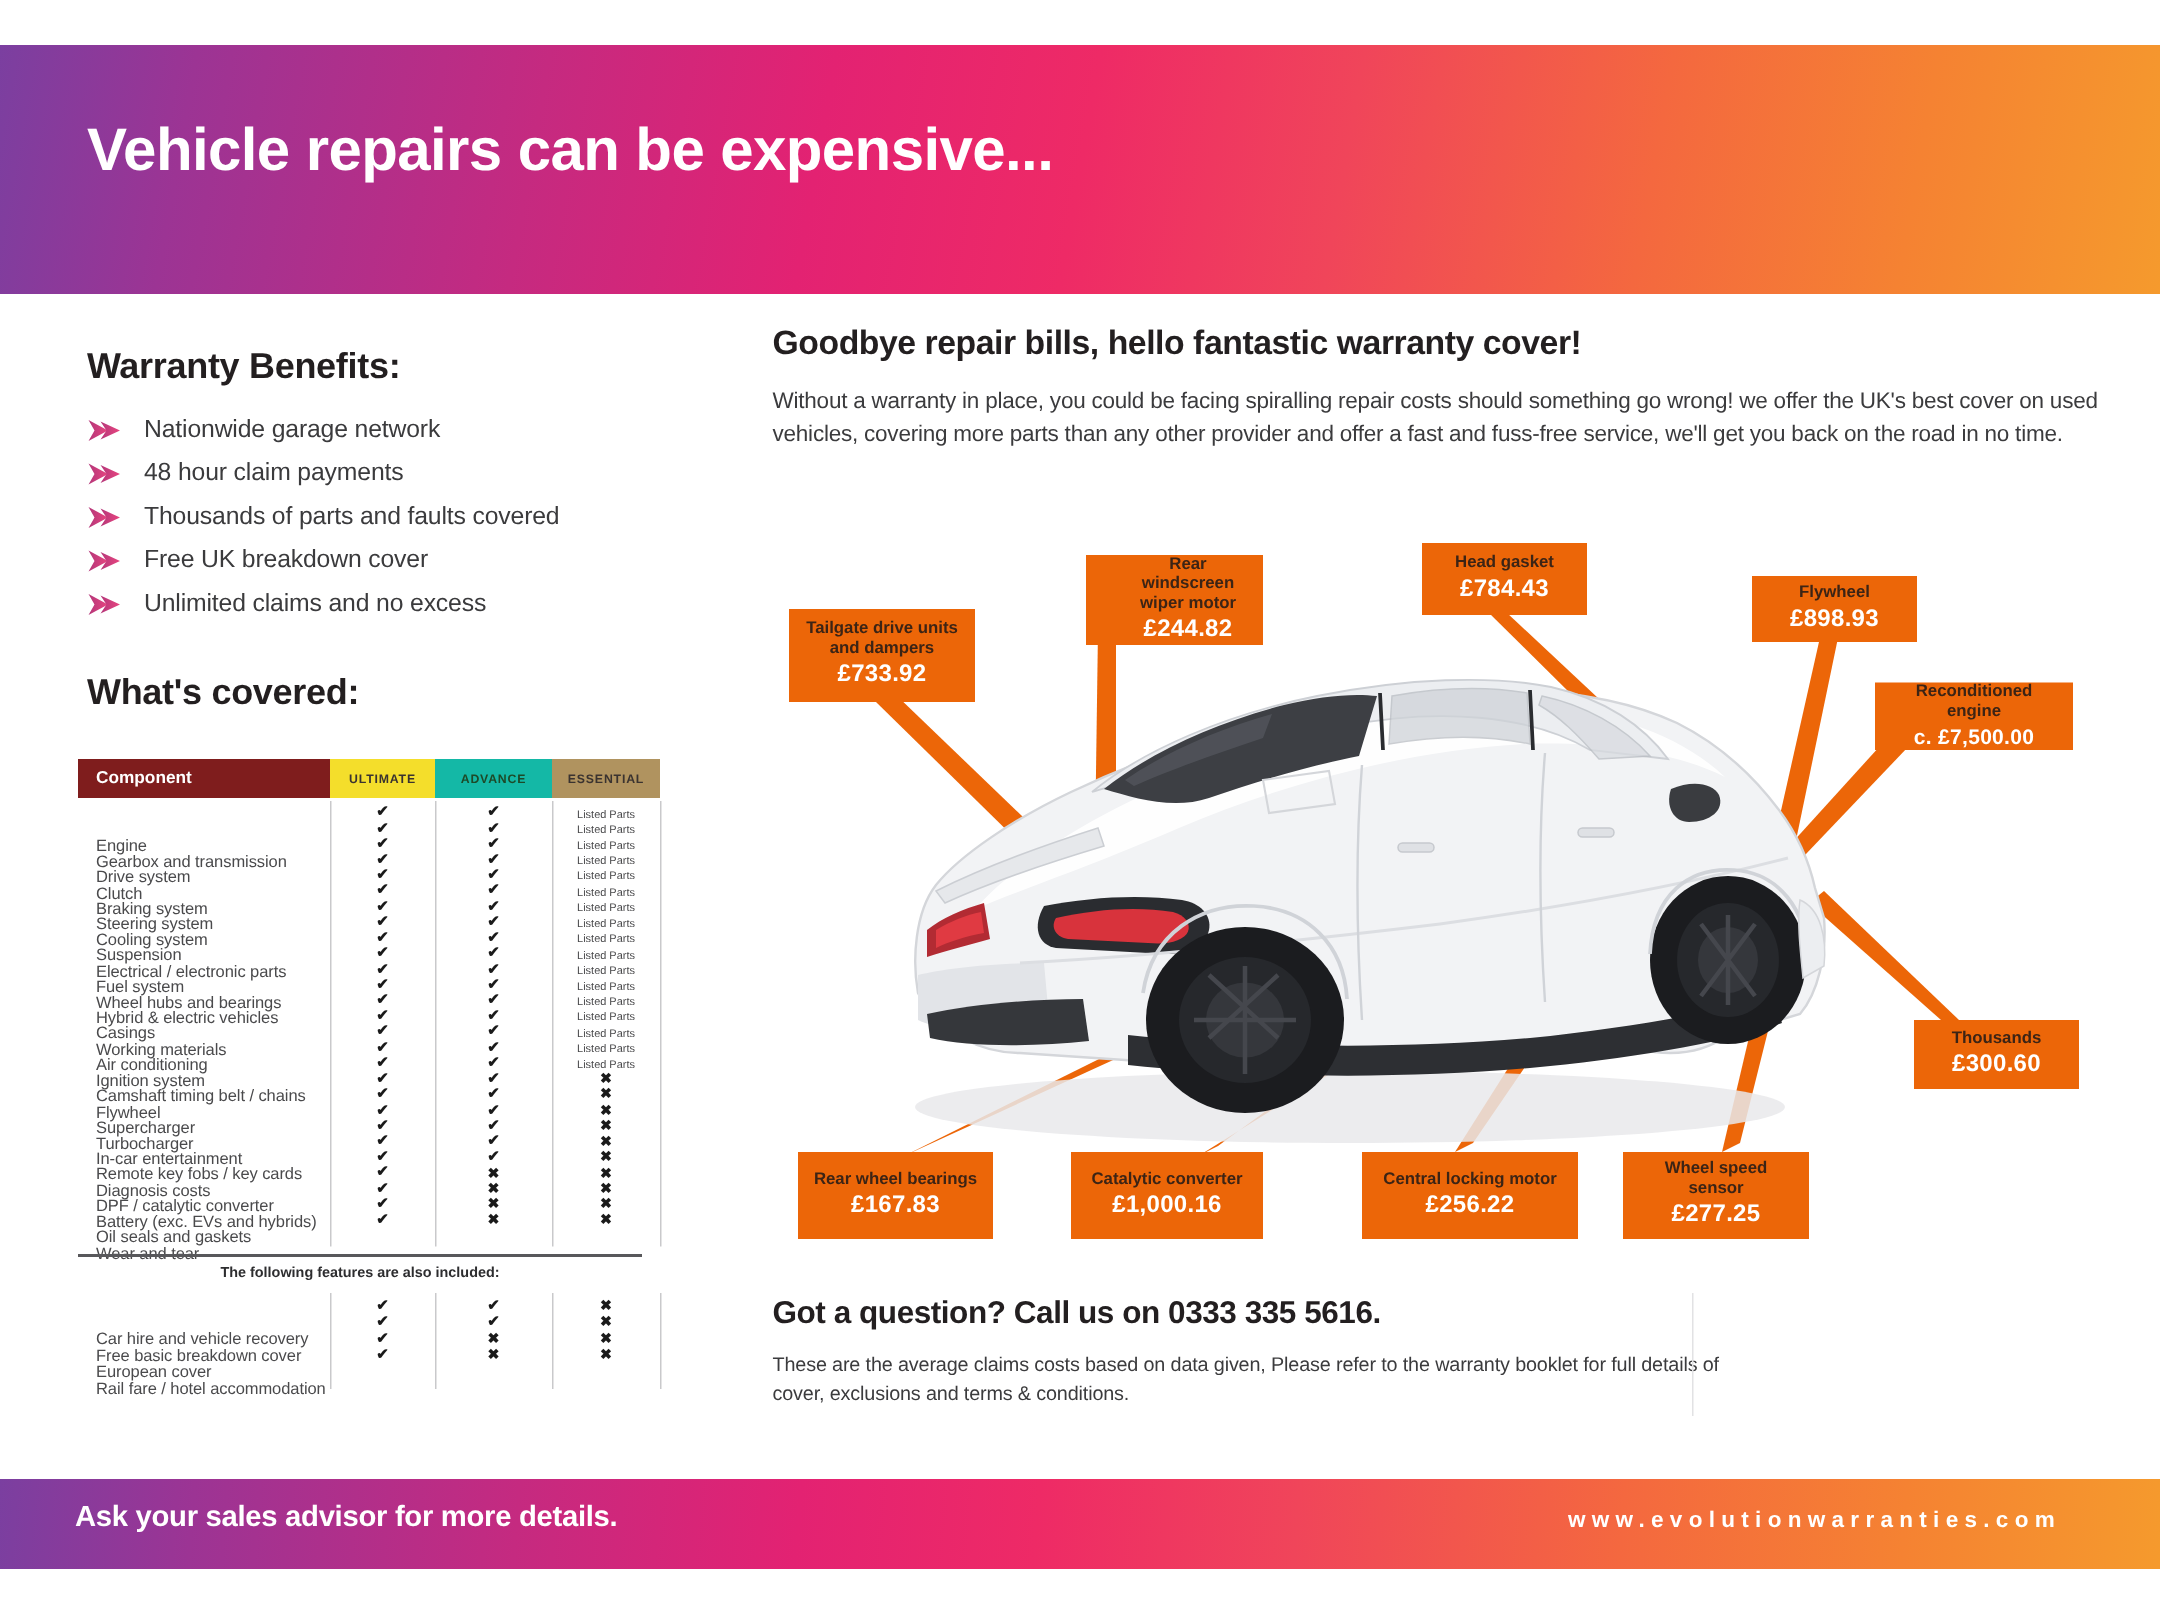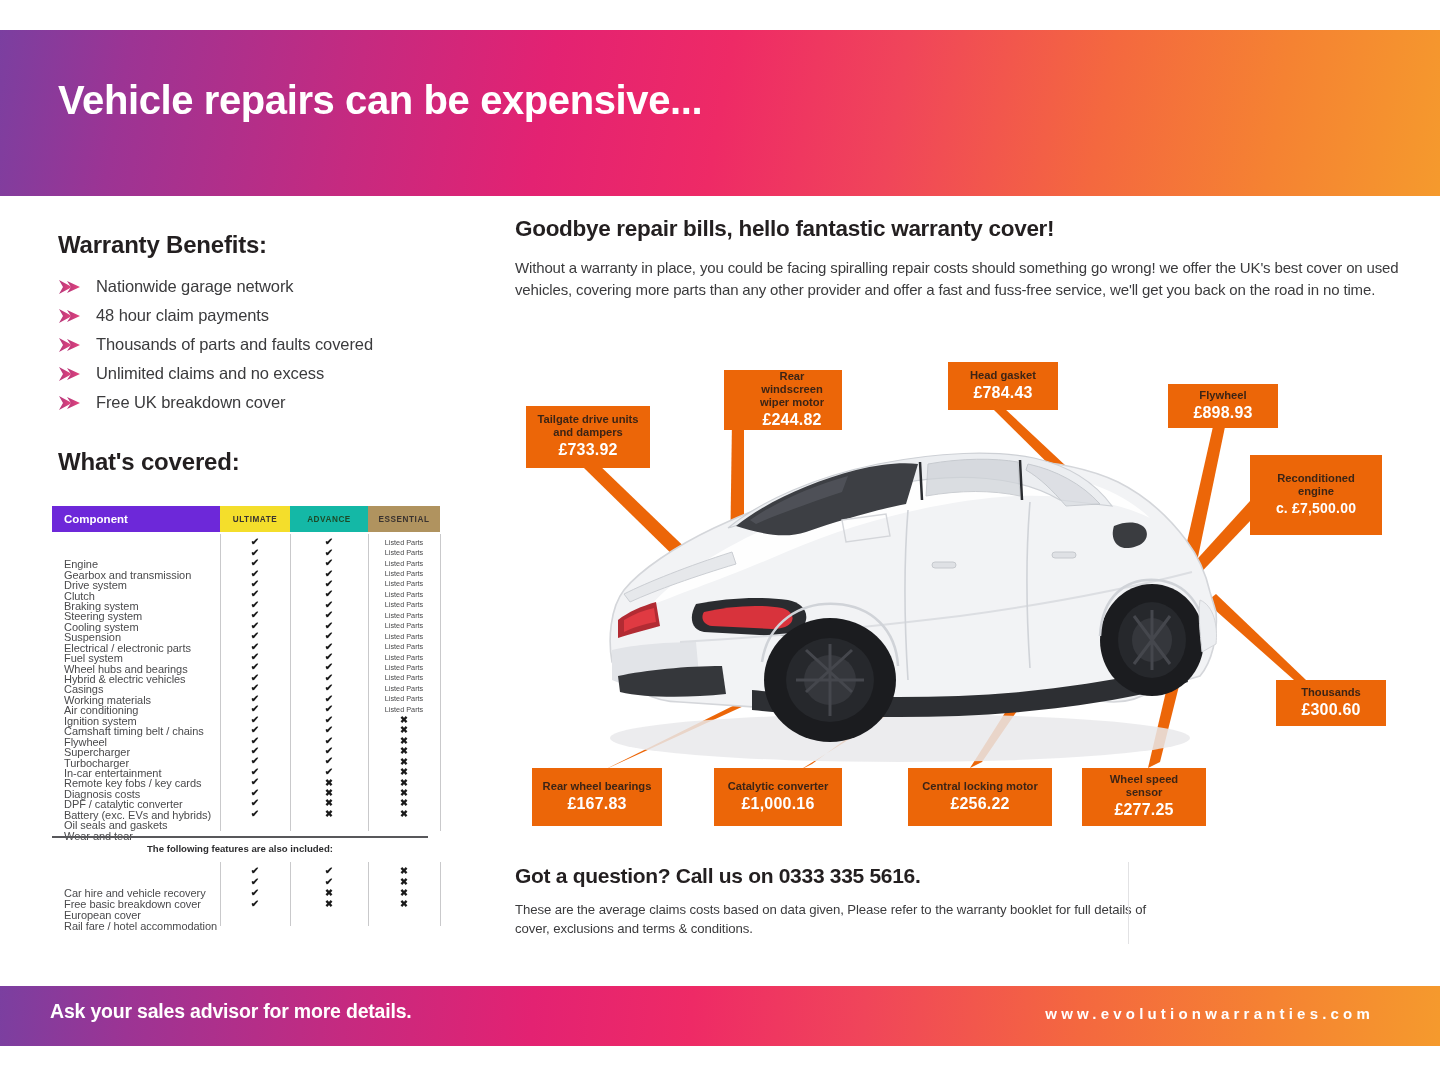--- a/index.html
+++ b/index.html
@@ -49,21 +49,21 @@
   
   .tbl { position: absolute; left: 52px; top: 506px; width: 388px; }
   .tbl-head { display: flex; height: 26px; }
   .th {
     display: flex; align-items: center; justify-content: center;
     font-size: 8.2px; font-weight: 700; letter-spacing: 0.55px;
     color: #3a3330; text-transform: uppercase;
   }
   .th.component {
     flex: 0 0 168px; justify-content: flex-start; padding-left: 12px;
-    background: #6d28d9; color: #fff; font-size: 11.5px; letter-spacing: 0px;
+    background: #7f1d1d; color: #fff; font-size: 11.5px; letter-spacing: 0px;
     text-transform: none;
   }
   .th.ultimate  { flex: 0 0 70px;  background: #f4de2b; }
   .th.advance   { flex: 0 0 78px;  background: #14b8a6; color:#1d4a28; }
   .th.essential { flex: 0 0 72px;  background: #b0935f; }
 
   .tbl-body { position: relative; margin-top: 5px; }
   .trow { display: flex; height: 10.45px; align-items: center; }
   .c-name {
     flex: 0 0 168px; padding-left: 12px;
@@ -204,34 +204,34 @@
         <span class="chev"><svg viewBox="0 0 26 16" width="26" height="16">
             <defs>
               <linearGradient id="cg" x1="0" y1="0" x2="1" y2="0">
                 <stop offset="0%" stop-color="#b4377a"></stop>
                 <stop offset="100%" stop-color="#e8457f"></stop>
               </linearGradient>
             </defs>
             <path d="M1,1 L14,8 L1,15 L5,8 Z" fill="url(#cg)"></path>
             <path d="M9,2 L22,8 L9,14 L13,8 Z" fill="url(#cg)"></path>
           </svg></span>
-        <span class="benefit-label">Unlimited claims and no excess</span>
+        <span class="benefit-label">Free UK breakdown cover</span>
       </div>
       <div class="benefit-row">
         <span class="chev"><svg viewBox="0 0 26 16" width="26" height="16">
             <defs>
               <linearGradient id="cg" x1="0" y1="0" x2="1" y2="0">
                 <stop offset="0%" stop-color="#b4377a"></stop>
                 <stop offset="100%" stop-color="#e8457f"></stop>
               </linearGradient>
             </defs>
             <path d="M1,1 L14,8 L1,15 L5,8 Z" fill="url(#cg)"></path>
             <path d="M9,2 L22,8 L9,14 L13,8 Z" fill="url(#cg)"></path>
           </svg></span>
-        <span class="benefit-label">Free UK breakdown cover</span>
+        <span class="benefit-label">Unlimited claims and no excess</span>
       </div>
     </div>
 
   <div class="covered-head">What's covered:</div>
 
   <div class="tbl">
     <div class="tbl-head">
       <div class="th component">Component</div>
       <div class="th ultimate">ULTIMATE</div>
       <div class="th advance">ADVANCE</div>
@@ -729,21 +729,21 @@
     <div class="callout" style="left:448px; top:12px; width:110px; height:48px;">
       <div class="co-label">Head gasket</div>
       <div class="co-price">£784.43</div>
     </div>
 
     <div class="callout" style="left:668px; top:34px; width:110px; height:44px;">
       <div class="co-label">Flywheel</div>
       <div class="co-price">£898.93</div>
     </div>
 
-    <div class="callout small" style="left:750px; top:105px; width:132px; height:80px;">
+    <div class="callout small" style="left:750px; top:105px; width:132px; height:45px;">
       <div class="co-label">Reconditioned engine</div>
       <div class="co-price">c. £7,500.00</div>
     </div>
 
     <div class="callout" style="left:776px; top:330px; width:110px; height:46px;">
       <div class="co-label">Thousands</div>
       <div class="co-price">£300.60</div>
     </div>
 
     <div class="callout" style="left:32px; top:418px; width:130px; height:58px;">

